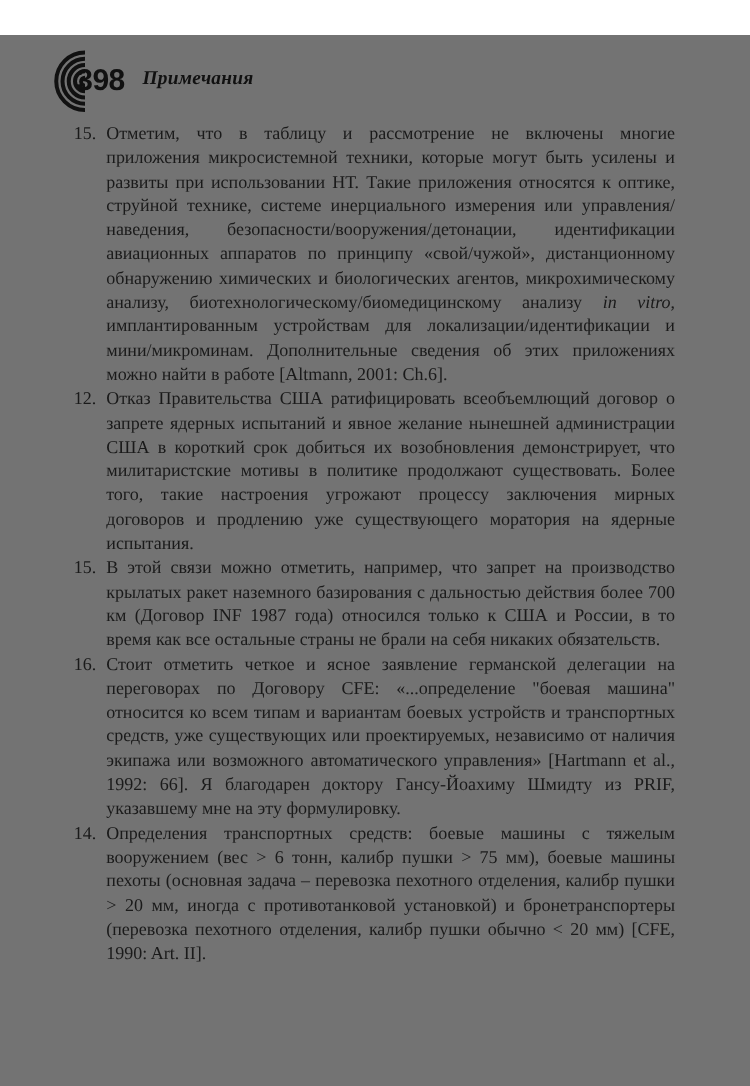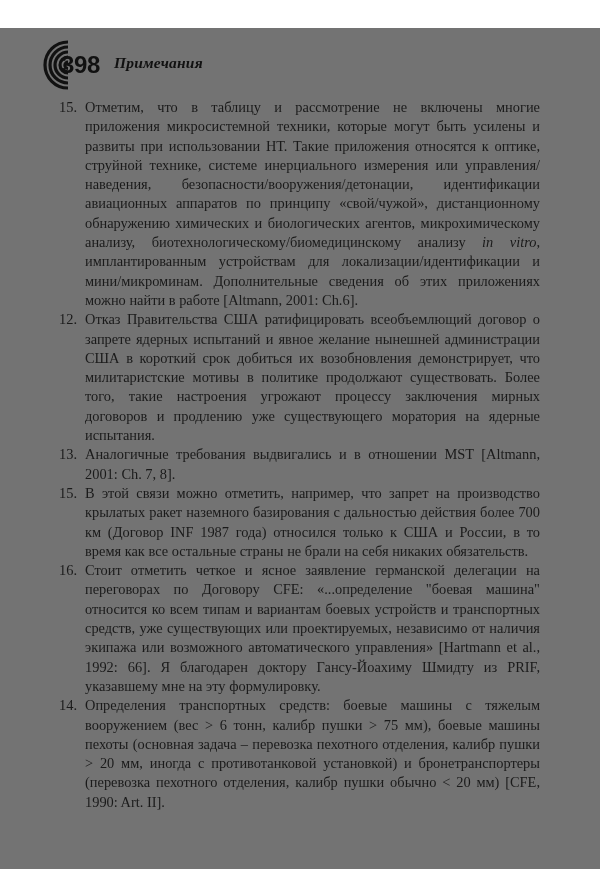--- a/index.html
+++ b/index.html
@@ -149,24 +149,20 @@
       <li class="note-item">
         <span class="note-number">15.</span>
         <span class="note-text"><span>Отметим, что в таблицу и рассмотрение не включены многие приложения микросистемной техники, которые могут быть усилены и развиты при использовании НТ. Такие приложения относятся к оптике, струйной технике, системе инерциального измерения или управления/наведения, безопасности/вооружения/детонации, идентификации авиационных аппаратов по принципу «свой/чужой», дистанционному обнаружению химических и биологических агентов, микрохимическому анализу, биотехнологическому/биомедицинскому анализу </span><i>in vitro</i><span>, имплантированным устройствам для локализации/идентификации и мини/микроминам. Дополнительные сведения об этих приложениях можно найти в работе [Altmann, 2001: Ch.6].</span></span>
       </li>
 
       <li class="note-item">
         <span class="note-number">12.</span>
         <span class="note-text">Отказ Правительства США ратифицировать всеобъемлющий договор о запрете ядерных испытаний и явное желание нынешней администрации США в короткий срок добиться их возобновления демонстрирует, что милитаристские мотивы в политике продолжают существовать. Более того, такие настроения угрожают процессу заключения мирных договоров и продлению уже существующего моратория на ядерные испытания.</span>
       </li>
 
-      <li class="note-item">
-        <span class="note-number">13.</span>
-        <span class="note-text">Аналогичные требования выдвигались и в отношении MST [Altmann, 2001: Ch. 7, 8].</span>
-      </li>
 
 
       <li class="note-item">
         <span class="note-number">15.</span>
         <span class="note-text">В этой связи можно отметить, например, что запрет на производство крылатых ракет наземного базирования с дальностью действия более 700 км (Договор INF 1987 года) относился только к США и России, в то время как все остальные страны не брали на себя никаких обязательств.</span>
       </li>
 
       <li class="note-item">
         <span class="note-number">16.</span>
         <span class="note-text">Стоит отметить четкое и ясное заявление германской делегации на переговорах по Договору CFE: «...определение "боевая машина" относится ко всем типам и вариантам боевых устройств и транспортных средств, уже существующих или проектируемых, независимо от наличия экипажа или возможного автоматического управления» [Hartmann et al., 1992: 66]. Я благодарен доктору Гансу-Йоахиму Шмидту из PRIF, указавшему мне на эту формулировку.</span>

